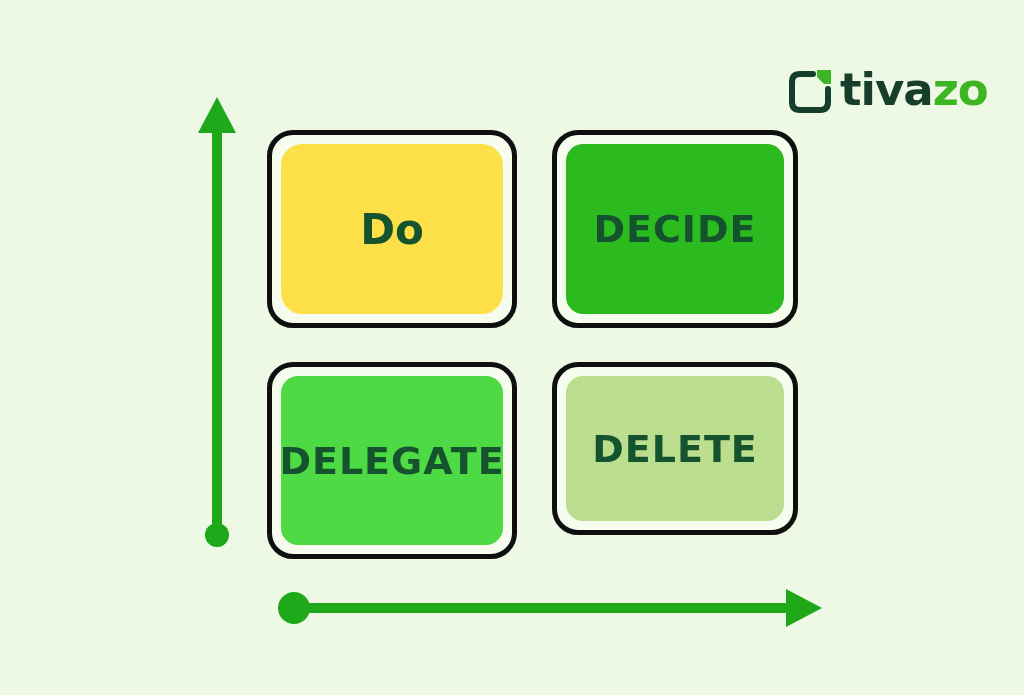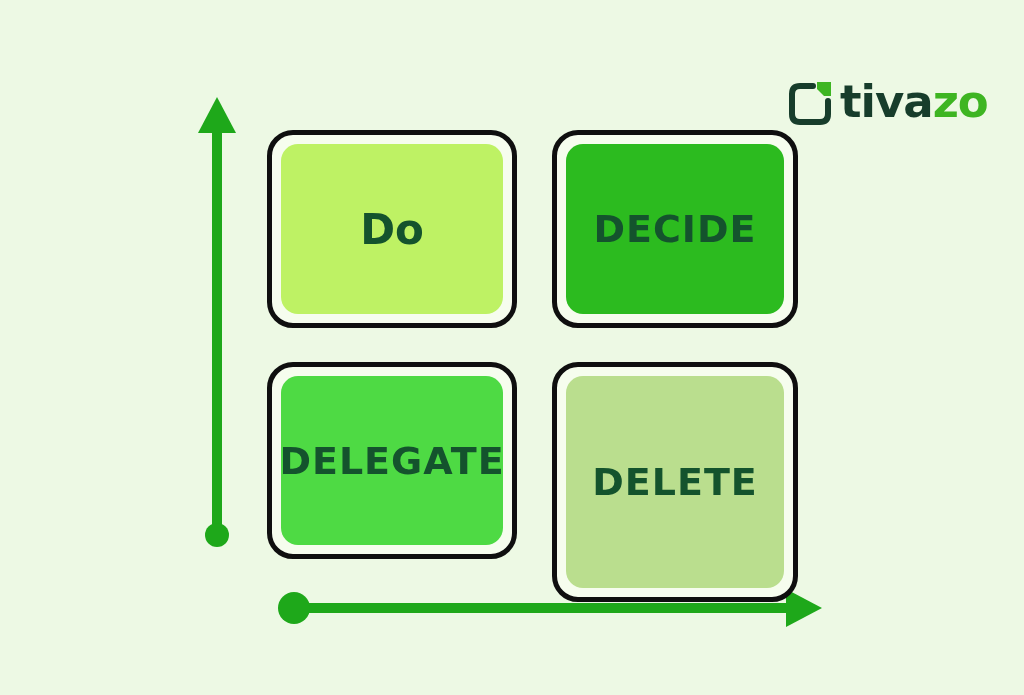--- a/index.html
+++ b/index.html
@@ -40,27 +40,27 @@
   .quadrant-label {
     font-weight: bold;
     font-size: 38px;
     color: #14532d;
     letter-spacing: 1px;
     white-space: nowrap;
   }
   #q-do       { left: 267px; top: 130px; width: 250px; height: 198px; }
   #q-decide   { left: 552px; top: 130px; width: 246px; height: 198px; }
   #q-delegate { left: 267px; top: 362px; width: 250px; height: 197px; }
-  #q-delete   { left: 552px; top: 362px; width: 246px; height: 240px; }
+  #q-delete   { left: 552px; top: 362px; width: 246px; height: 173px; }
   #q-do .quadrant-label { font-size: 42px; letter-spacing: 0; }
 
   .logo {
     position: absolute;
     left: 786px;
-    top: 78px;
+    top: 66px;
     display: flex;
     align-items: center;
     gap: 8px;
   }
   .logo-text {
     font-weight: bold;
     font-size: 45px;
     line-height: 48px;
     letter-spacing: -1px;
   }
@@ -79,21 +79,21 @@
       <circle cx="217" cy="535" r="12" fill="#1ea81a"></circle>
     </g>
     <g>
       <line x1="294" y1="608" x2="792" y2="608" stroke="#1ea81a" stroke-width="10"></line>
       <circle cx="294" cy="608" r="16" fill="#1ea81a"></circle>
       <polygon points="822,608 786,589 786,627" fill="#1ea81a"></polygon>
     </g>
   </svg>
 
   <div id="q-do" class="quadrant">
-    <div class="quadrant-fill" style="background: #bef264;">
+    <div class="quadrant-fill" style="background: #fde047; border-radius: 21px;">
       <span class="quadrant-label">Do</span>
     </div>
   </div>
 
   <div id="q-delegate" class="quadrant">
     <div class="quadrant-fill" style="background: rgb(78, 218, 68);">
       <span class="quadrant-label">DELEGATE</span>
     </div>
   </div>
 

